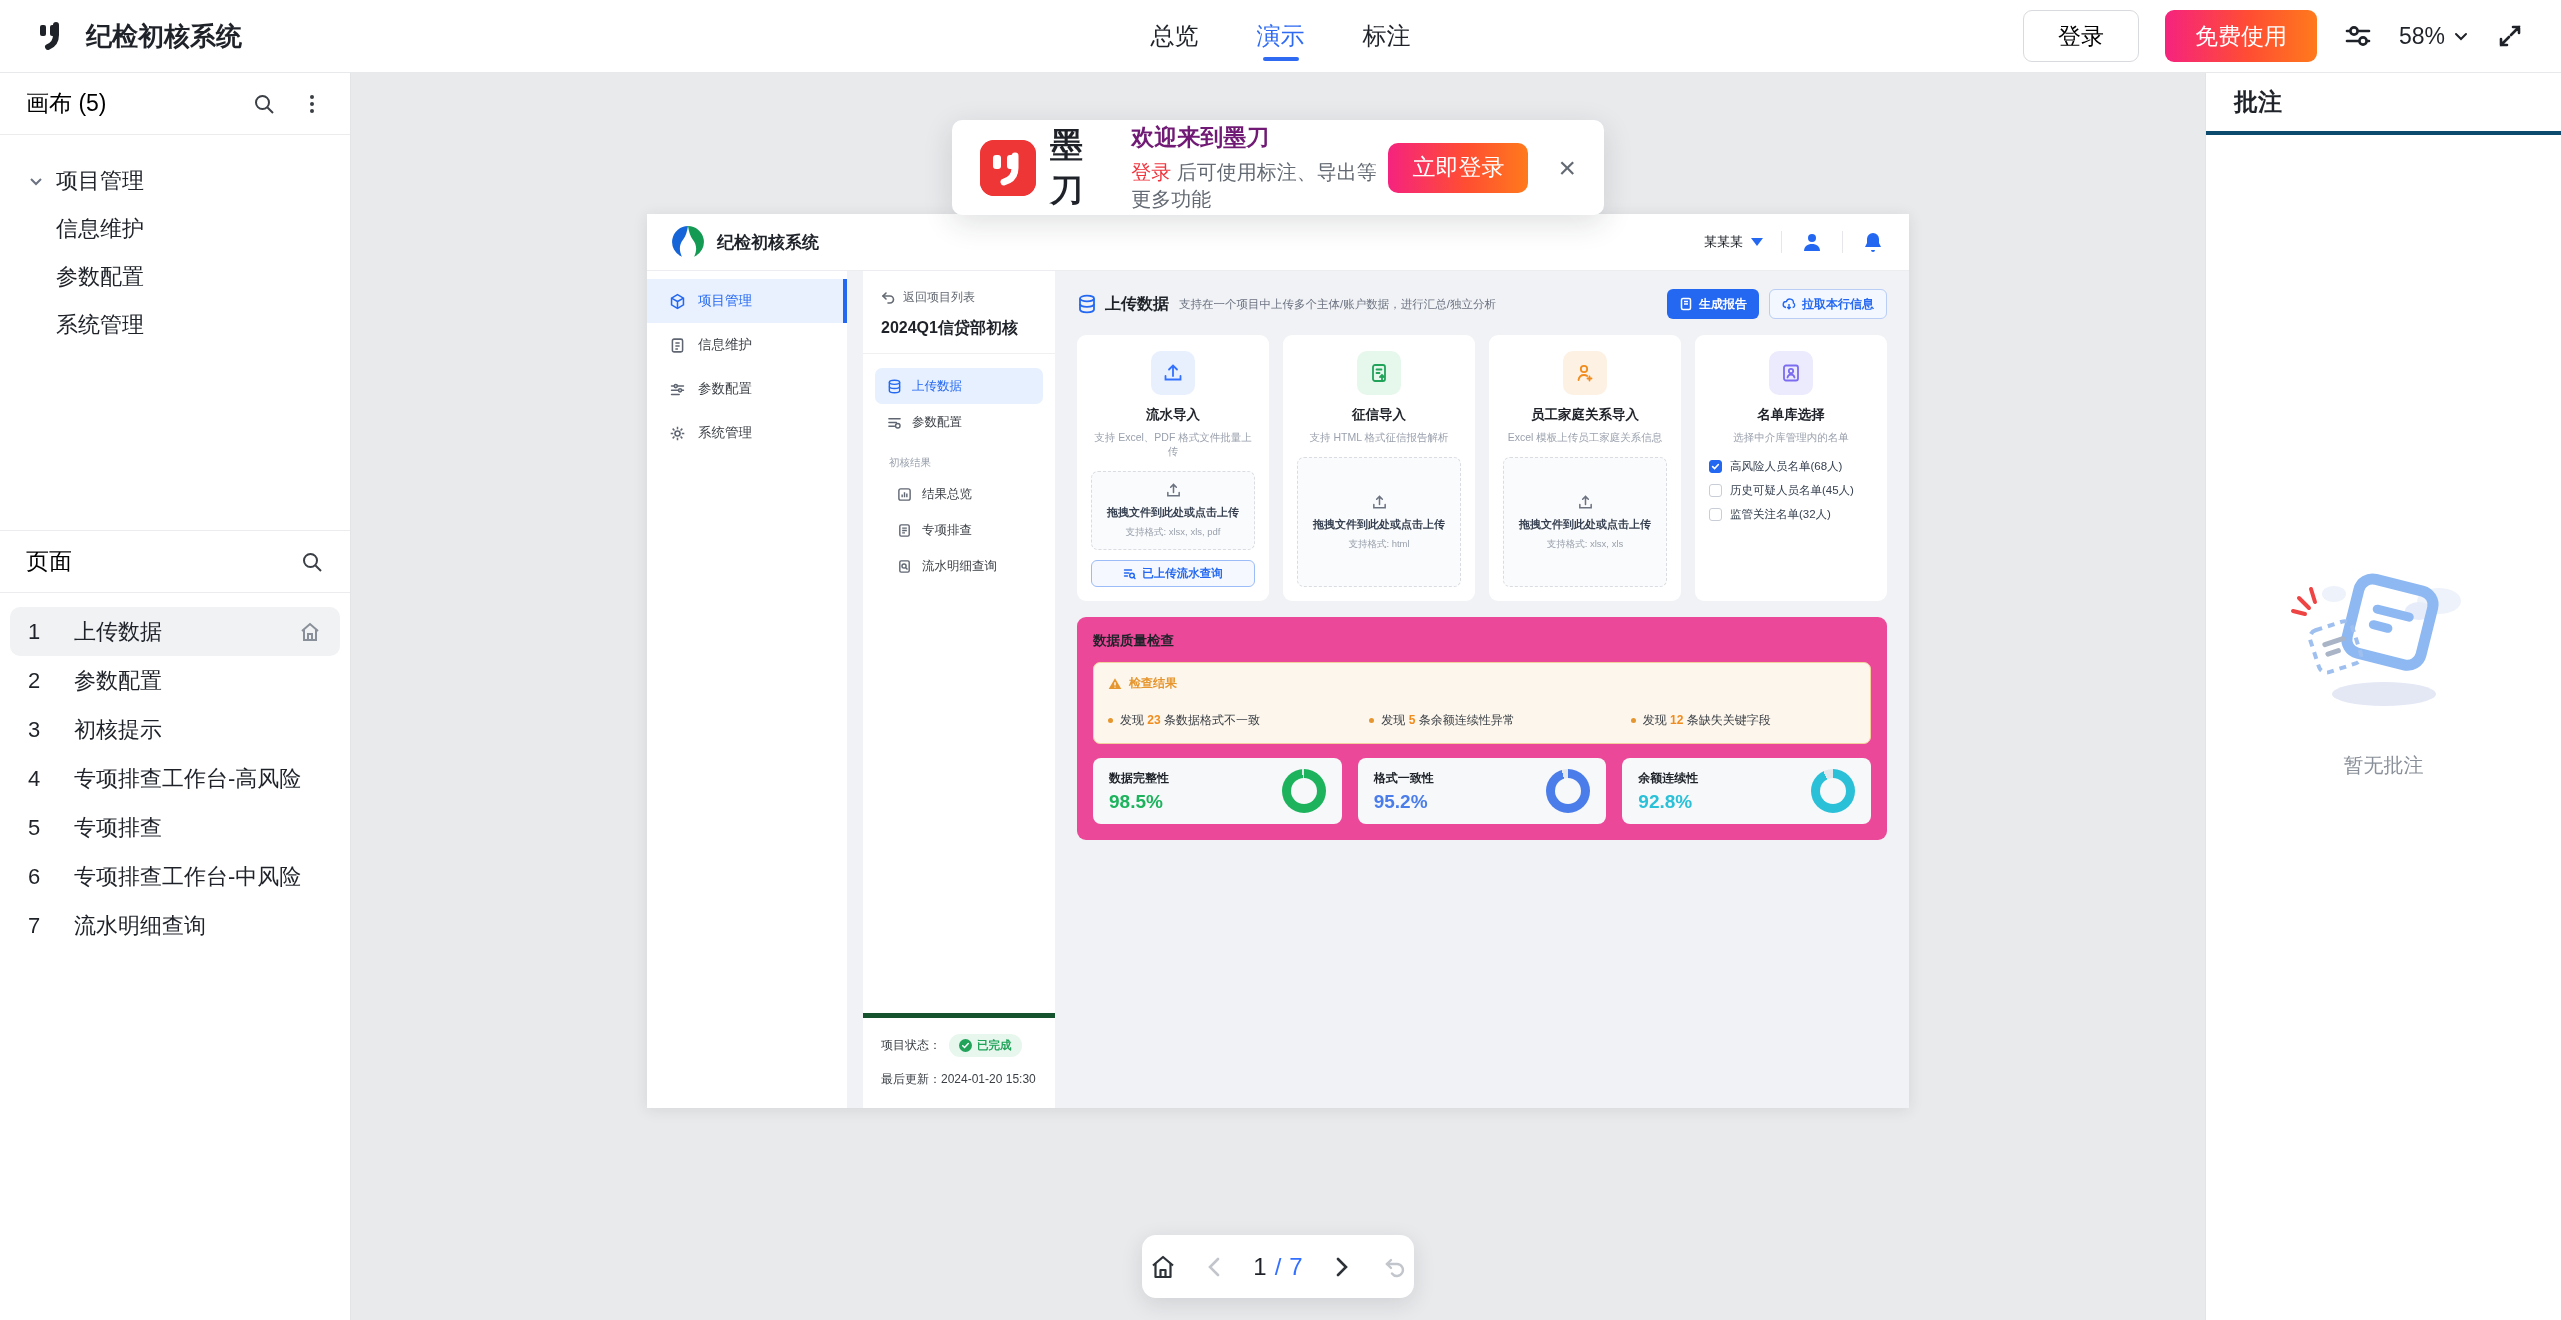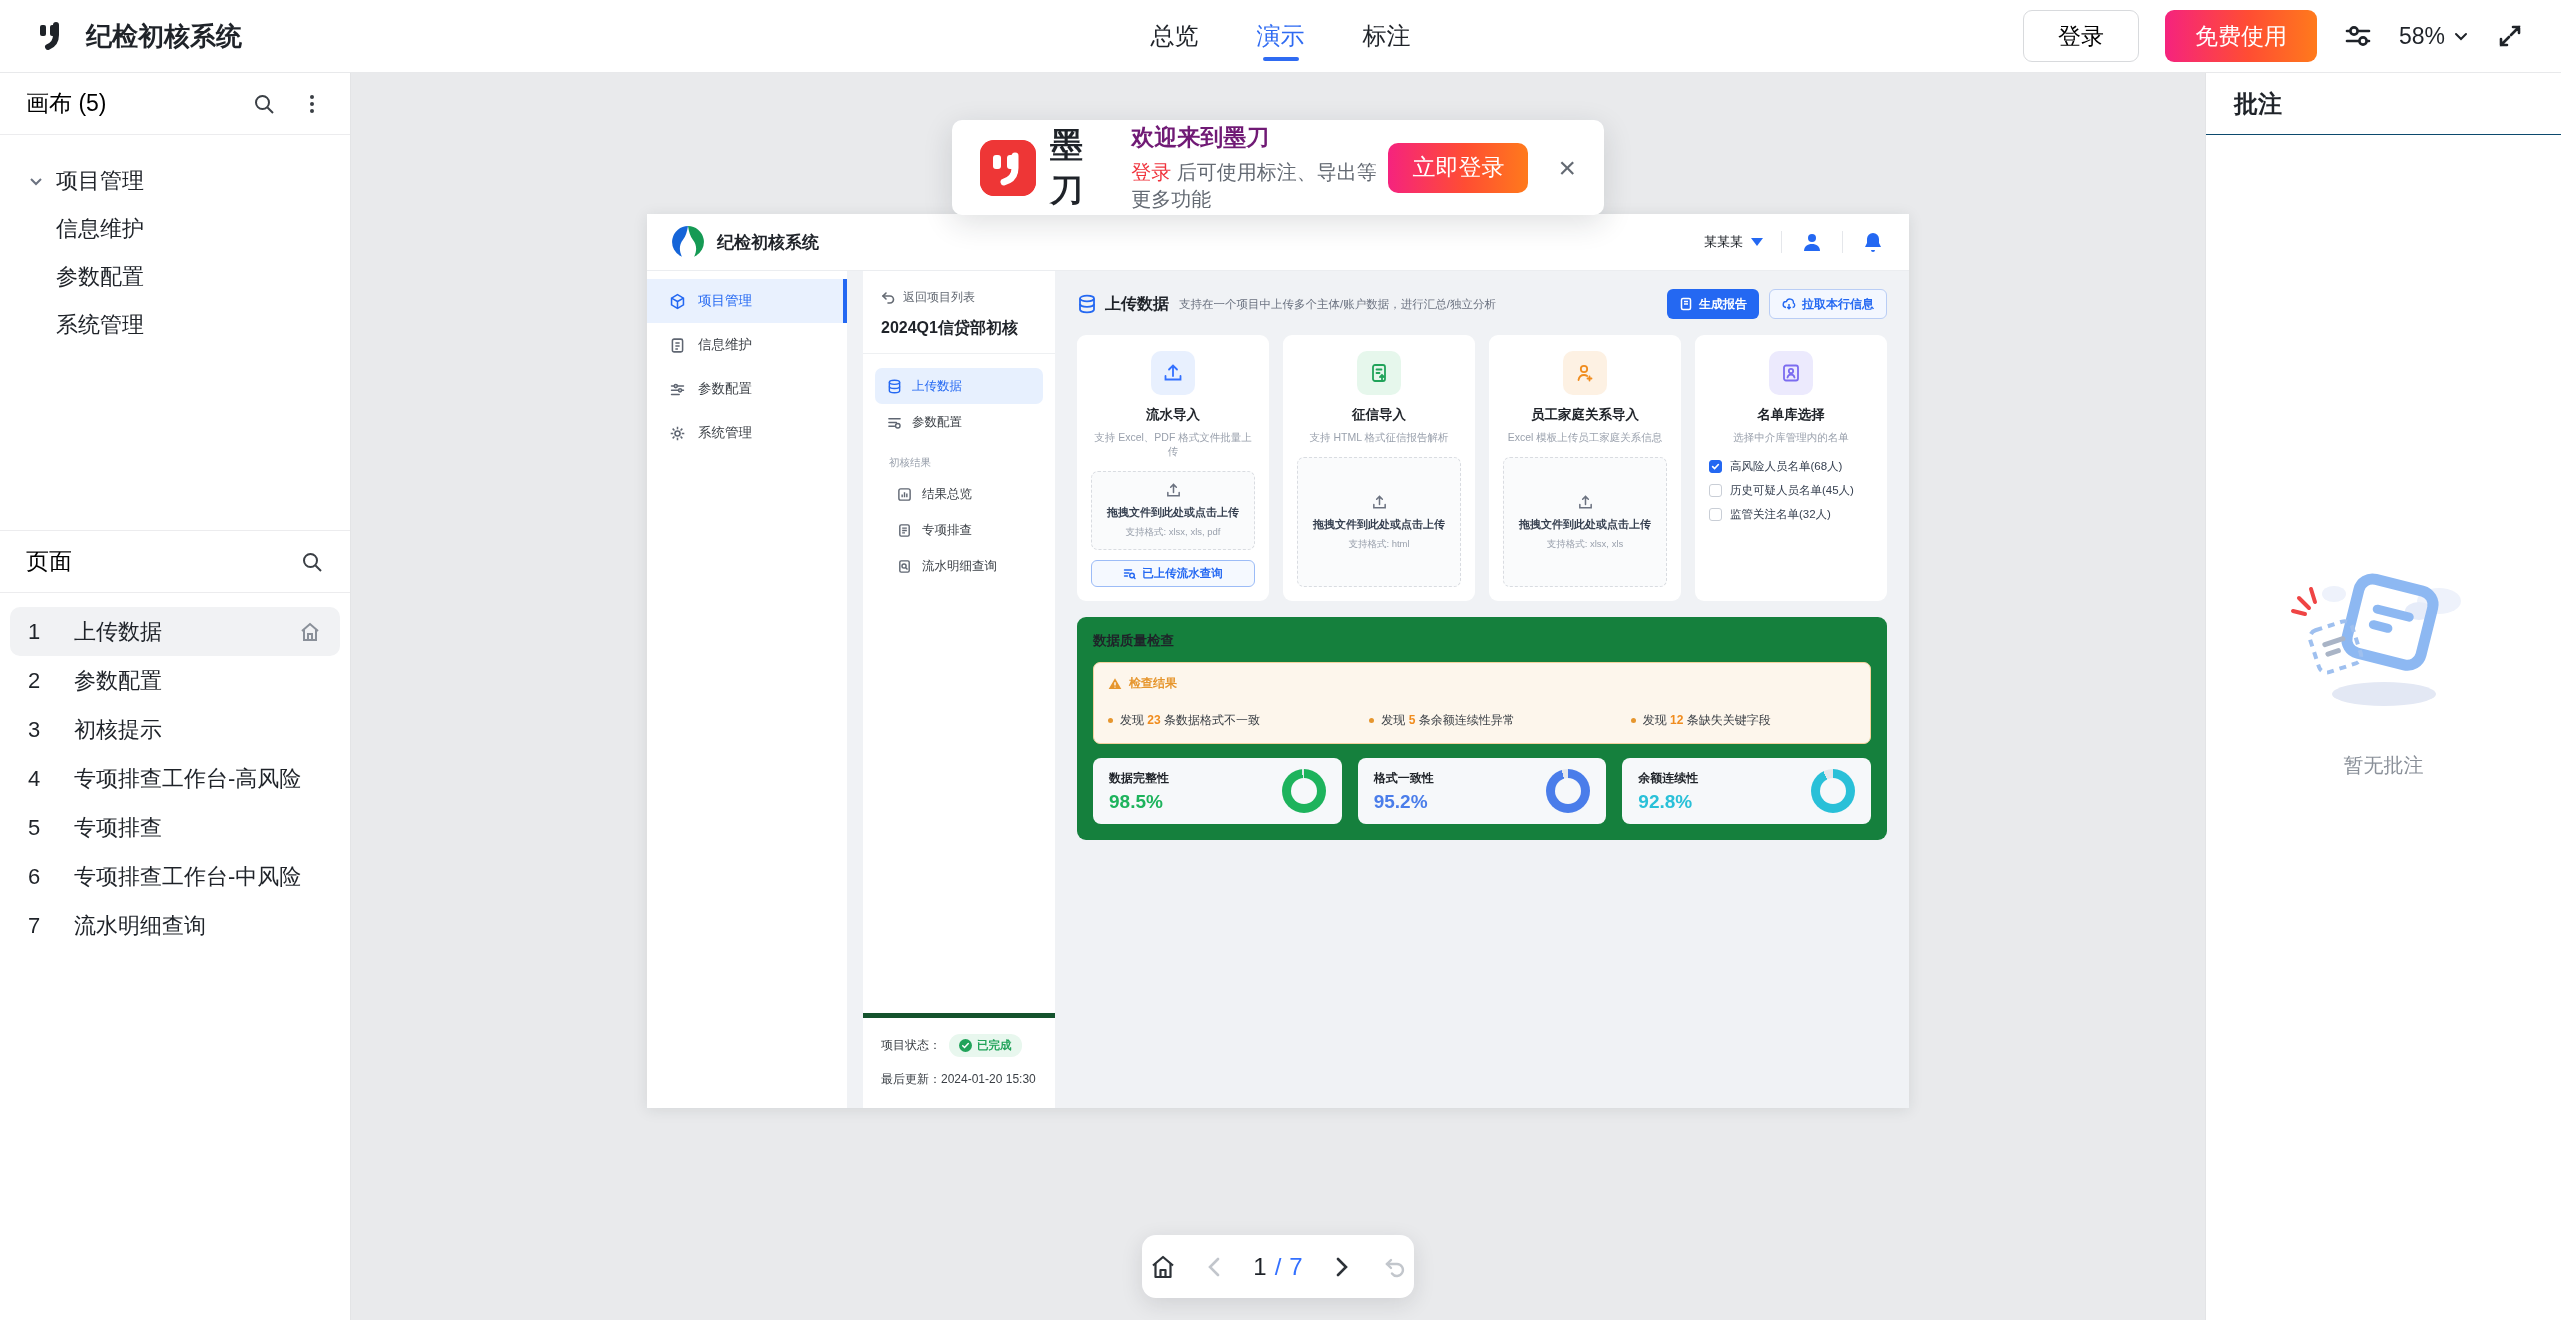--- a/index.html
+++ b/index.html
@@ -147,40 +147,40 @@
   .btn-query { margin-top:10px; width:100%; height:27px; border:1px solid #9cbcf7; background:#f5f9ff; color:#2468f2;
     border-radius:6px; font-size:11.5px; font-weight:bold; display:flex; align-items:center; justify-content:center; gap:6px; cursor:pointer; }
   .btn-query svg { width:13px; height:13px; }
   .cb-list { width:100%; margin-top:14px; display:flex; flex-direction:column; gap:9px; }
   .cb-row { display:flex; align-items:center; gap:8px; font-size:11.5px; color:#374151; cursor:pointer; }
   .cb-box { width:13px; height:13px; border:1px solid #c9ced6; border-radius:3px; background:#fff; flex:0 0 auto;
     display:flex; align-items:center; justify-content:center; }
   .cb-box.checked { background:#2468f2; border-color:#2468f2; }
   .cb-box svg { width:9px; height:9px; color:#fff; }
 
-  .quality { background:#15803d; border-radius:9px; margin-top:16px; padding:15px 16px 16px 16px; }
+  .quality { background:#ec4899; border-radius:9px; margin-top:16px; padding:15px 16px 16px 16px; }
   .q-title { font-size:13.5px; font-weight:bold; }
   .warnbox { margin-top:12px; border:1px solid #f3d19e; background:#fdf6ec; border-radius:7px; padding:12px 14px 14px 14px; }
   .warn-head { display:flex; align-items:center; gap:7px; color:#e6962e; font-size:12px; font-weight:bold; }
   .warn-head svg { width:14px; height:14px; }
   .findings { display:flex; margin-top:20px;gap:36px; }
   .finding { flex:1; display:flex; align-items:center; gap:7px; font-size:12px; color:#3a3f45; }
   .f-dot { width:5px; height:5px; border-radius:50%; background:#e6962e; flex:0 0 auto; }
   .f-num { color:#f08c1e; font-weight:bold; }
   .metrics { display:flex; gap:16px; margin-top:14px; }
   .metric { flex:1; background:#f6f8fa; border-radius:8px; height:66px; padding:10px 16px; display:flex; align-items:center; }
   .m-texts { display:flex; flex-direction:column; gap:4px; }
   .m-label { font-size:12px; font-weight:bold; color:#1f2329; }
   .m-value { font-size:19px; font-weight:bold; }
   .donut { margin-left:auto; width:44px; height:44px; border-radius:50%; position:relative; }
   .donut::after { content:""; position:absolute; inset:9px; border-radius:50%; background:#f6f8fa; }
 
   
   .rightbar { width:356px; background:#fff; border-left:1px solid #e3e4e6; display:flex; flex-direction:column; }
-  .rb-header { height:62px; display:flex; align-items:center; padding:0 28px; font-size:24px; font-weight:bold; border-bottom:1px solid #0c4a6e; }
+  .rb-header { height:62px; display:flex; align-items:center; padding:0 28px; font-size:24px; font-weight:bold; border-bottom:4px solid #0c4a6e; }
   .rb-empty { flex:1; display:flex; flex-direction:column; align-items:center; justify-content:center; margin-top:-120px; }
   .rb-empty-text { font-size:20px; color:#8a9099; margin-top:26px; }
 </style>
 </head>
 <body>
 
 <div class="topbar">
   <div class="tb-left">
     <svg class="tb-logo" viewBox="0 0 34 34">
       <rect x="4" y="6" width="6" height="11" rx="2" fill="#1f2329"></rect>

